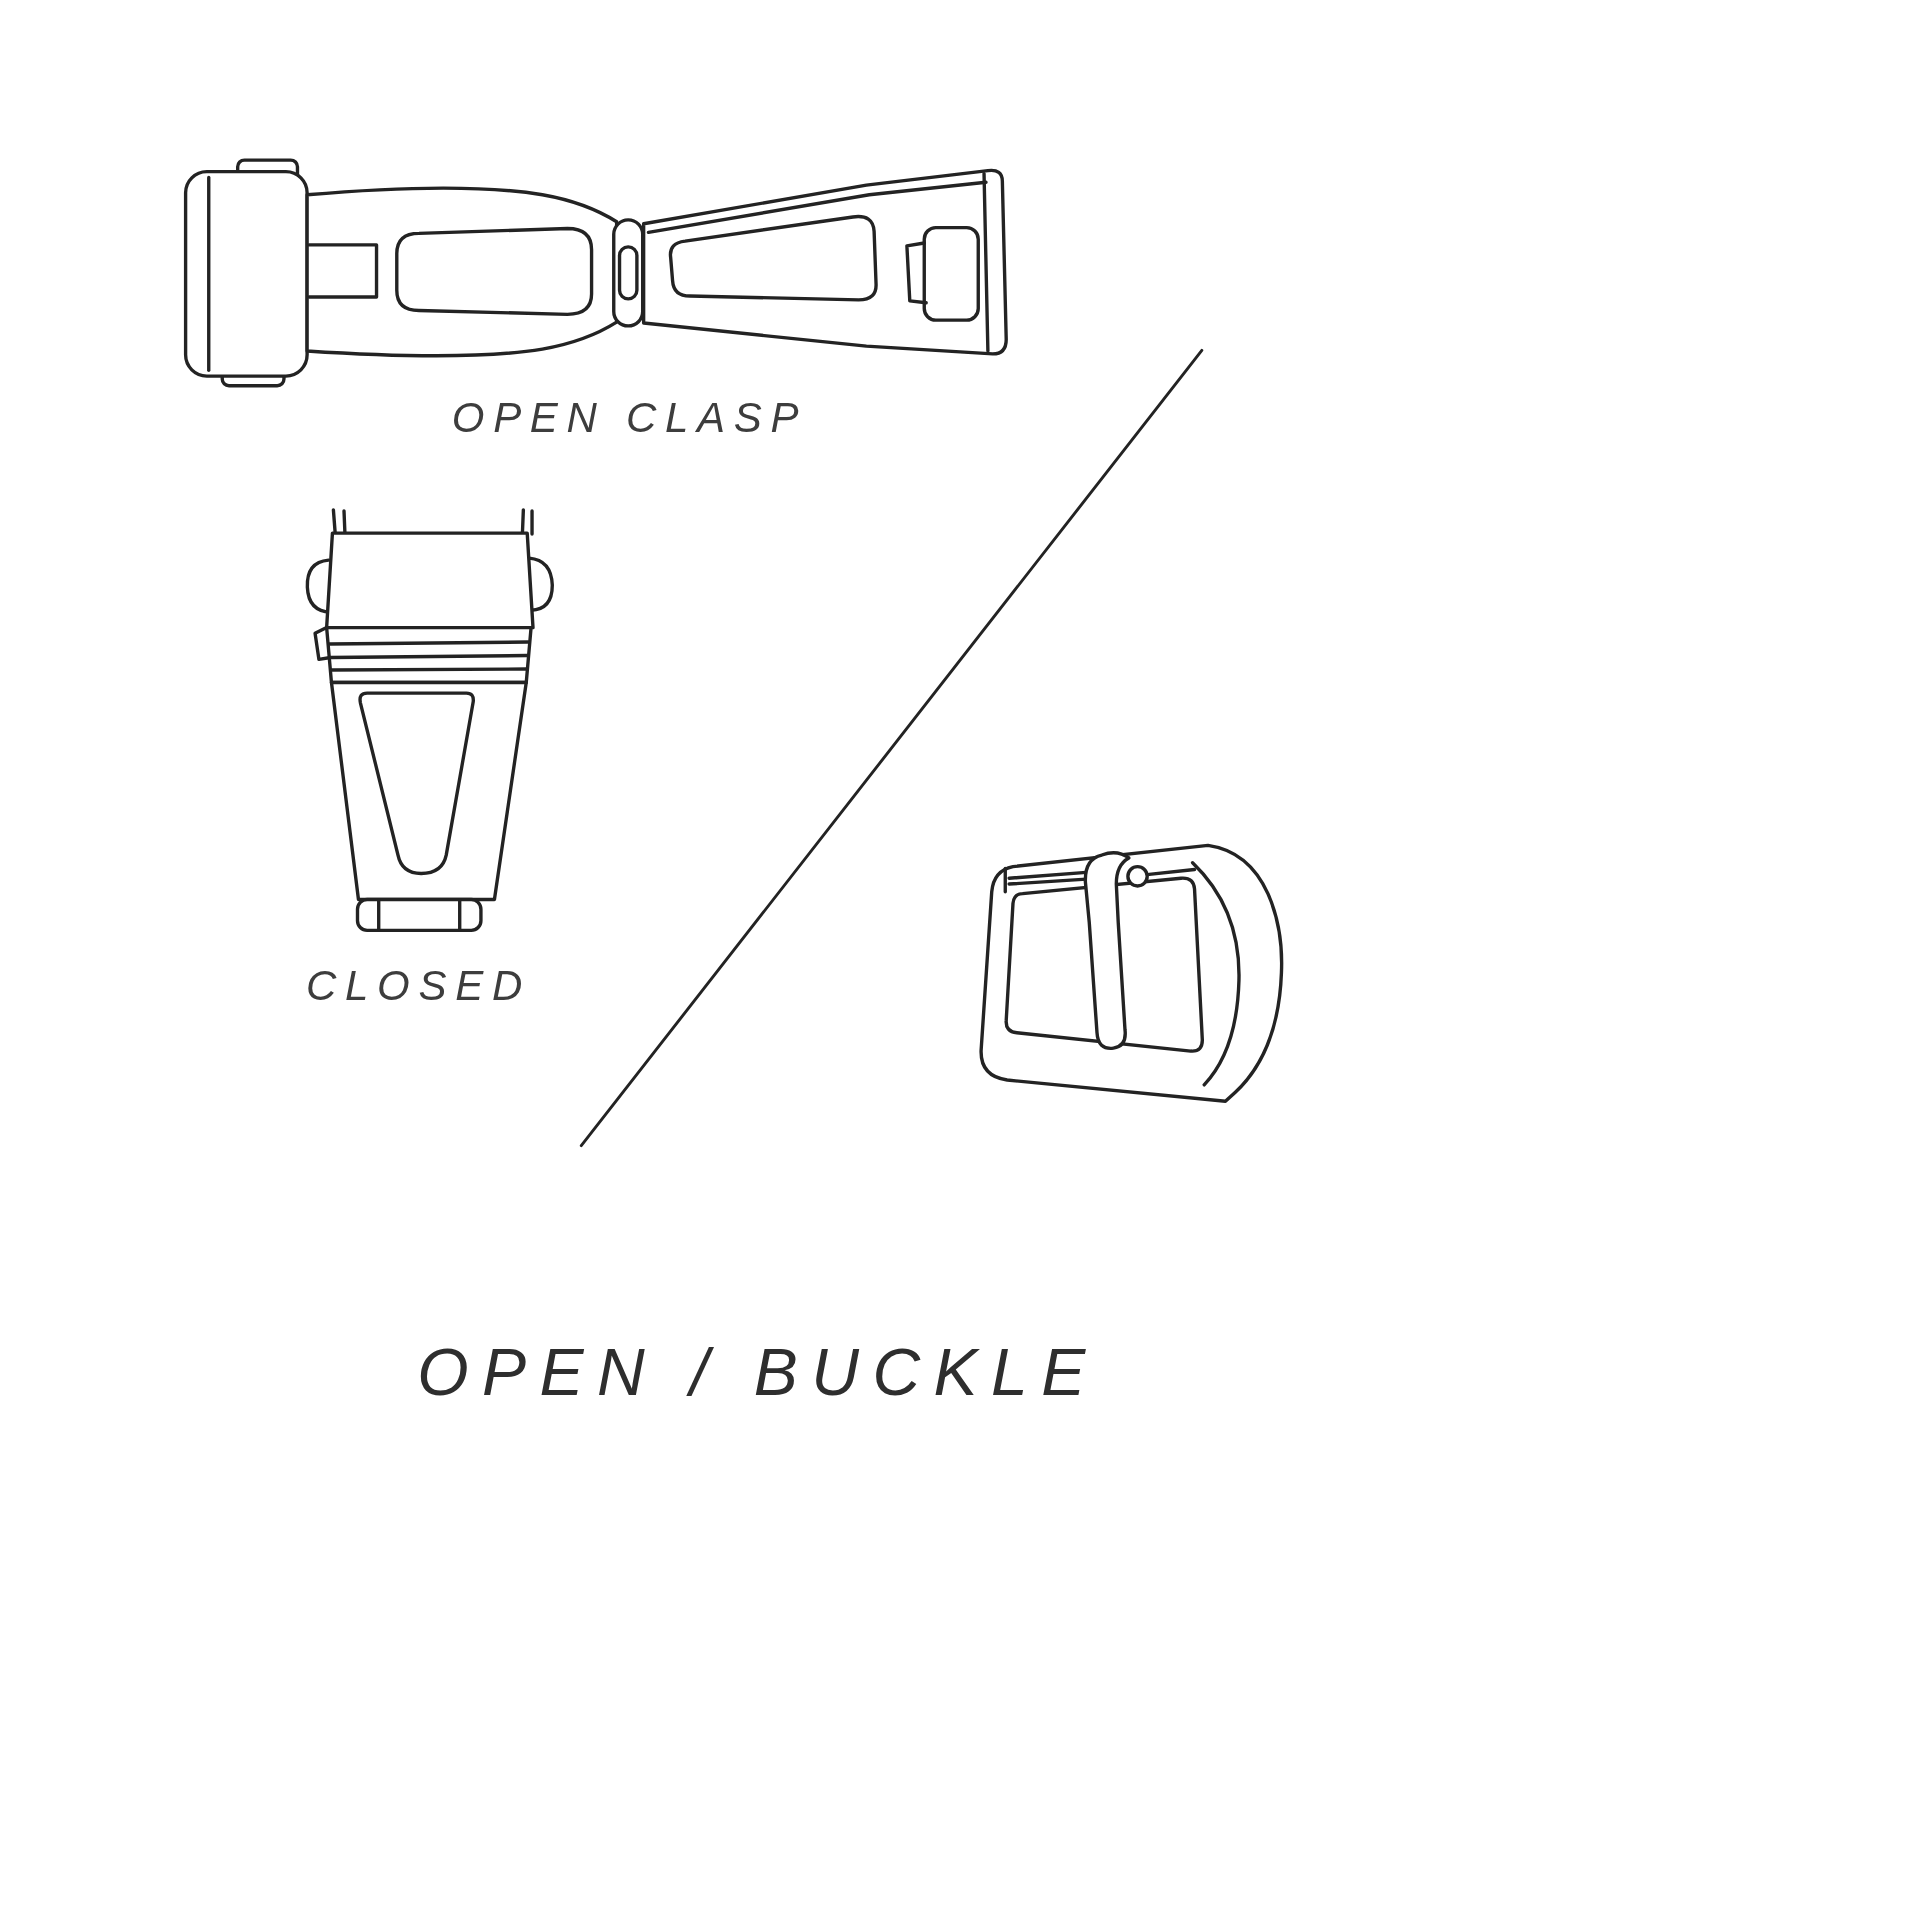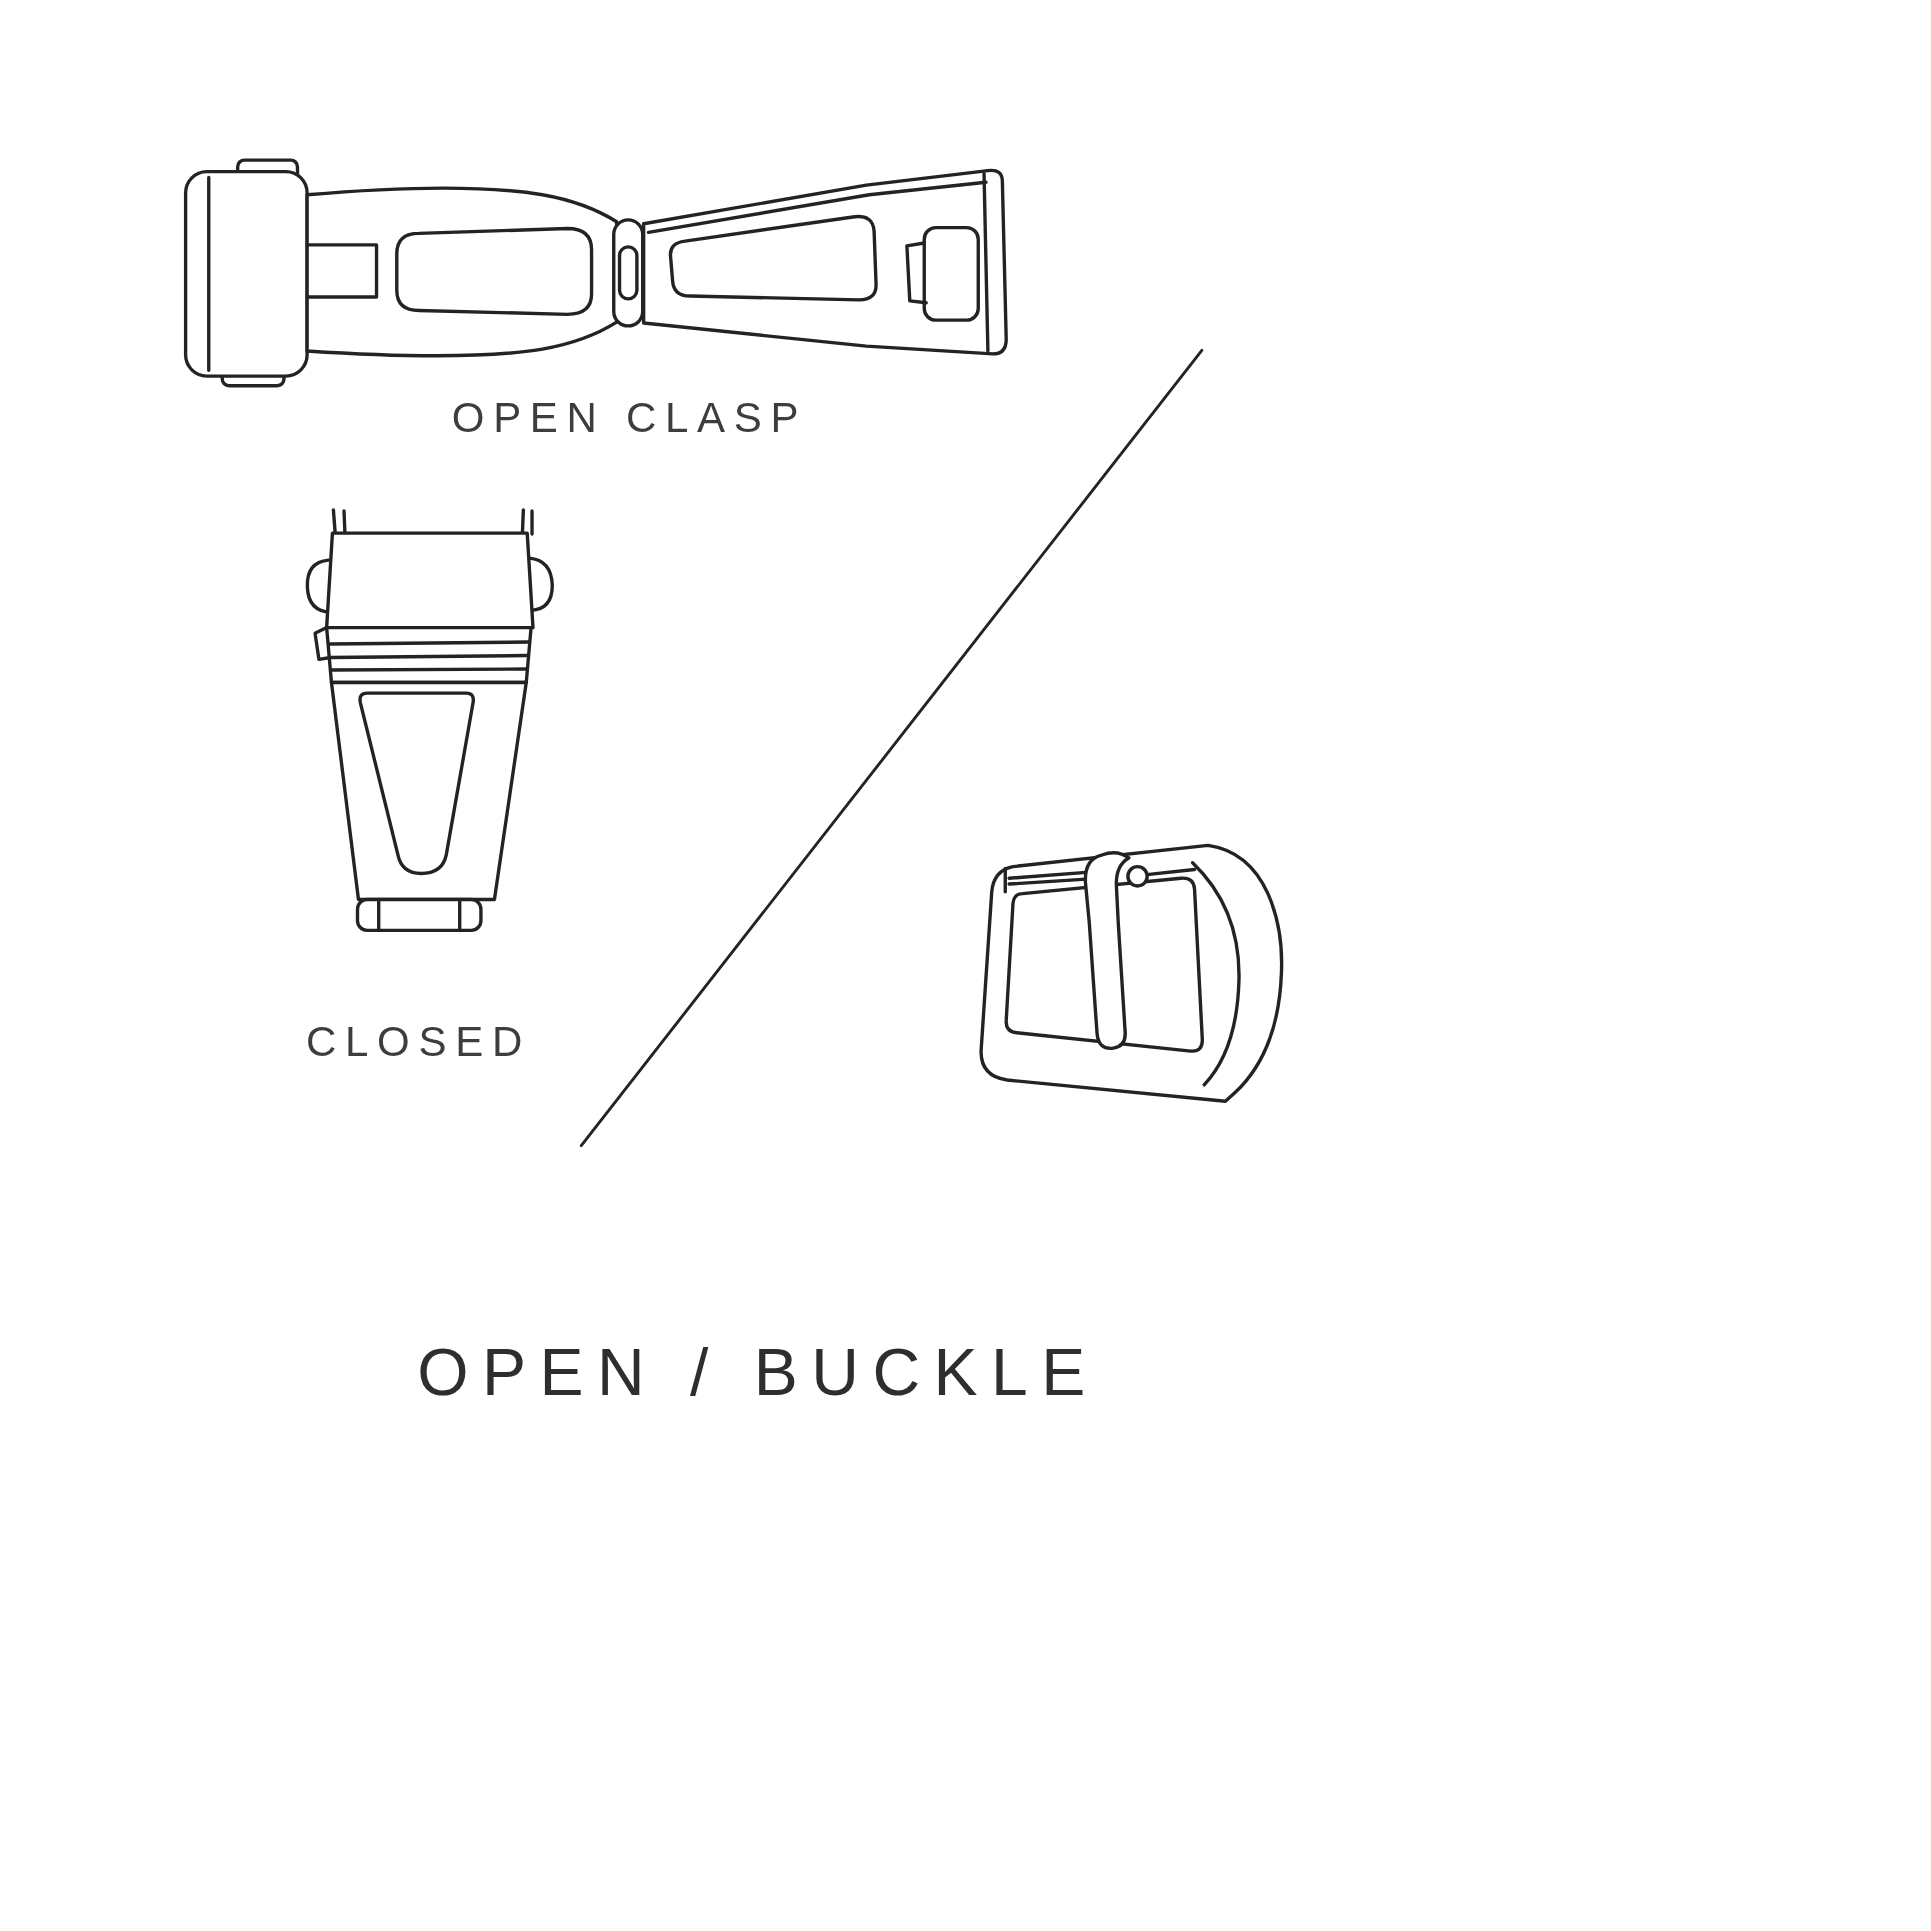--- a/index.html
+++ b/index.html
@@ -10,20 +10,21 @@
   }
   *{margin:0;padding:0;box-sizing:border-box;}
   html,body{background:var(--bg);}
   .page{
     position:relative;
     width:1881px;
     height:1931px;
     background:var(--bg);
     overflow:hidden;
     font-family:"Liberation Sans", sans-serif;
+    font-style:italic;
   }
   .fig{position:absolute;}
   .fig svg{display:block;width:100%;height:100%;}
   .caption{
     position:absolute;
     text-align:center;
     color:var(--label);
     font-size:42px;
     font-weight:400;
     letter-spacing:8.7px;
@@ -101,21 +102,21 @@
 
         <path d="M43 187 L245 187 L212 412 L71 412 Z"></path>
         <path d="M80 198 L183 198 Q191 198 190 207 L162 366 Q158 385 136 385 Q116 385 112 366 L73 208 Q71 198 80 198 Z" fill="none"></path>
 
         <rect x="70" y="412" width="128" height="32" rx="10"></rect>
         <path d="M92 413 L92 443 M176 413 L176 443" fill="none"></path>
       </g>
     </svg>
   </div>
 
-  <div class="caption" style="left:177px;top:1018px;width:483px;">CLOSED</div>
+  <div class="caption" style="left:177px;top:962px;width:483px;">CLOSED</div>
 
   <div class="fig" style="left:560px;top:333px;width:666px;height:830px;">
     <svg viewBox="0 0 690 860">
       <line x1="665" y1="18" x2="22" y2="842" stroke="var(--line)" stroke-width="3" stroke-linecap="round"></line>
     </svg>
   </div>
 
   <div class="fig" style="left:951px;top:828px;width:348px;height:309px;">
     <svg viewBox="0 0 360 320">
       <g class="stroke-group">

